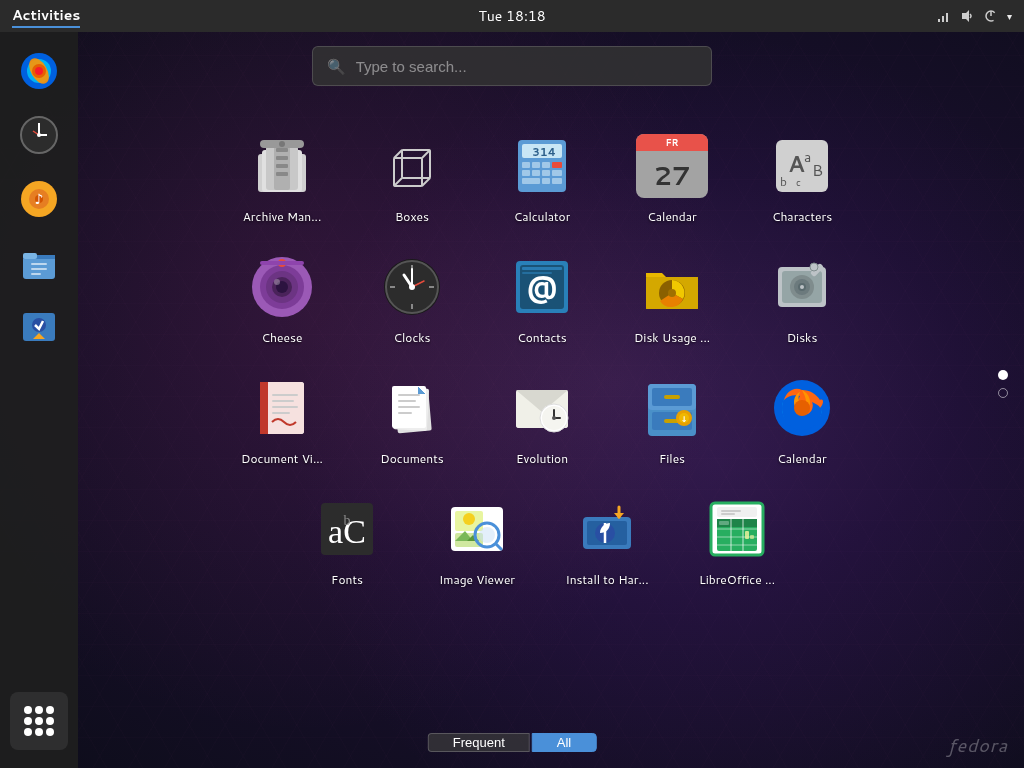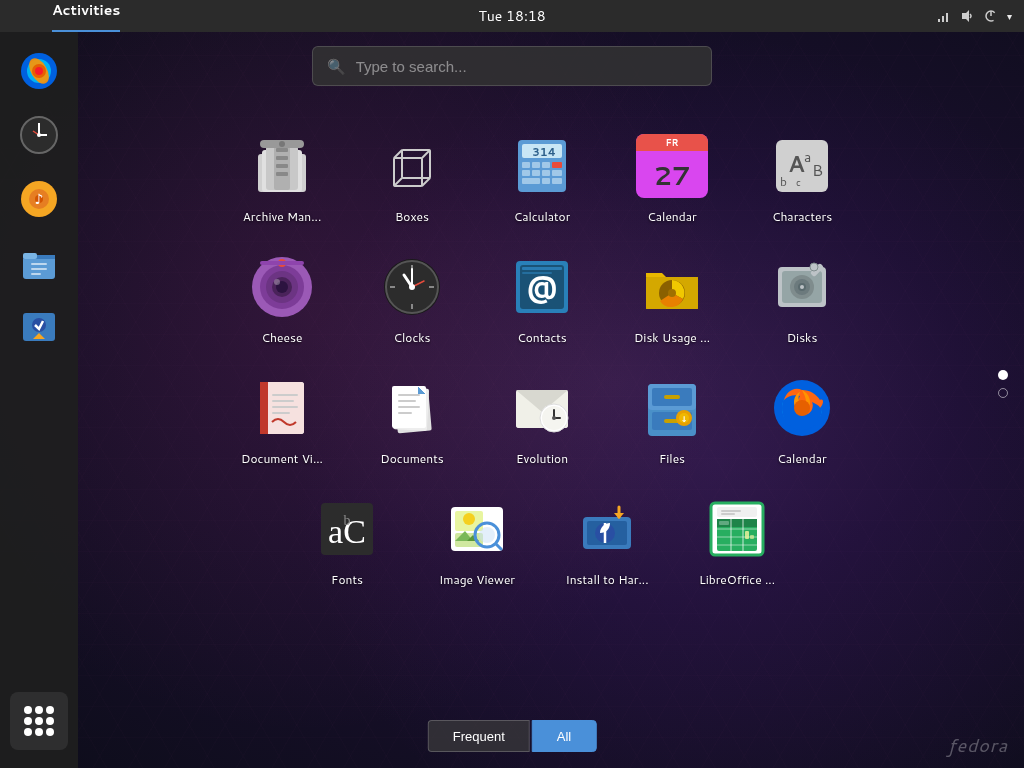--- a/index.html
+++ b/index.html
@@ -50,22 +50,21 @@
       justify-content: space-between;
       z-index: 100;
       padding: 0 12px;
     }
     .topbar-activities {
       color: white;
       font-size: 14px;
       font-weight: bold;
       cursor: pointer;
       border-bottom: 2px solid #4a90d9;
-      padding-bottom: 10px;
-      margin-left: 40px;
+      padding-bottom: 1px;
     }
     .topbar-clock {
       color: white;
       font-size: 14px;
       position: absolute;
       left: 50%;
       transform: translateX(-50%);
     }
     .topbar-right {
       display: flex;
@@ -209,21 +208,21 @@
       font-size: 12px;
       text-align: center;
       text-shadow: 0 1px 3px rgba(0,0,0,0.8);
       max-width: 110px;
       white-space: nowrap;
       overflow: hidden;
       text-overflow: ellipsis;
     }
     .icon-calendar {
       width: 76px; height: 64px;
-      background: #d946ef;
+      background: #a3a3a3;
       border-radius: 8px;
       overflow: hidden;
       display: flex; flex-direction: column;
     }
     .cal-header {
       background: #e8524a;
       color: white;
       font-size: 9px;
       text-align: center;
       padding: 2px 0;
@@ -243,21 +242,21 @@
     .bottom-bar {
       position: absolute;
       bottom: 16px;
       left: 50%;
       transform: translateX(-50%);
       display: flex;
       gap: 2px;
       z-index: 60;
     }
     .tab-btn {
-      height: 32px;
+      height: 19px;
       padding: 0 24px;
       border: 1px solid rgba(255,255,255,0.2);
       background: rgba(60,60,60,0.7);
       color: white;
       font-size: 13px;
       cursor: pointer;
       border-radius: 0;
     }
     .tab-btn:first-child {
       border-radius: 4px 0 0 4px;

